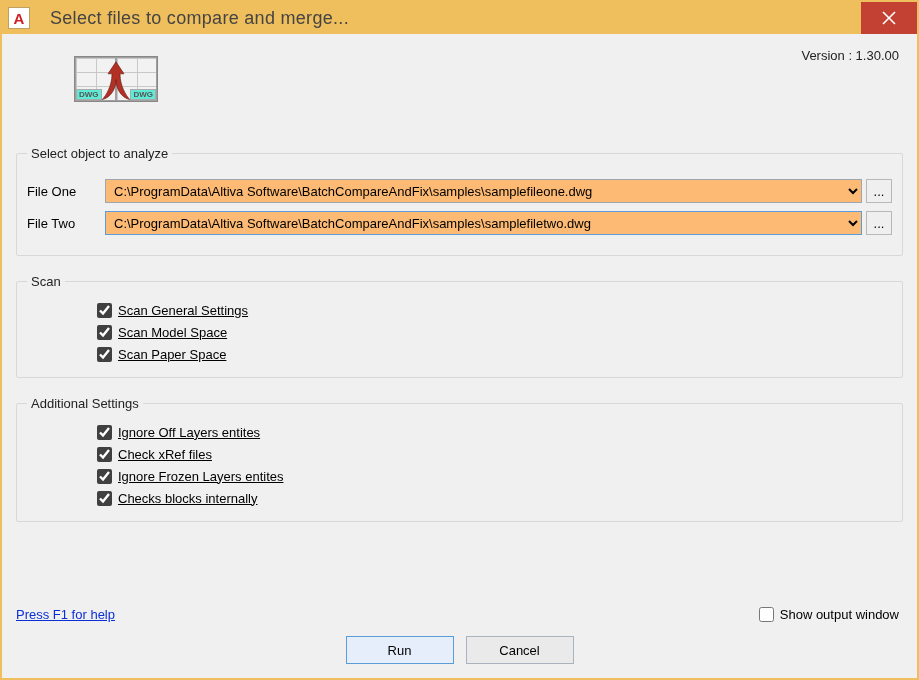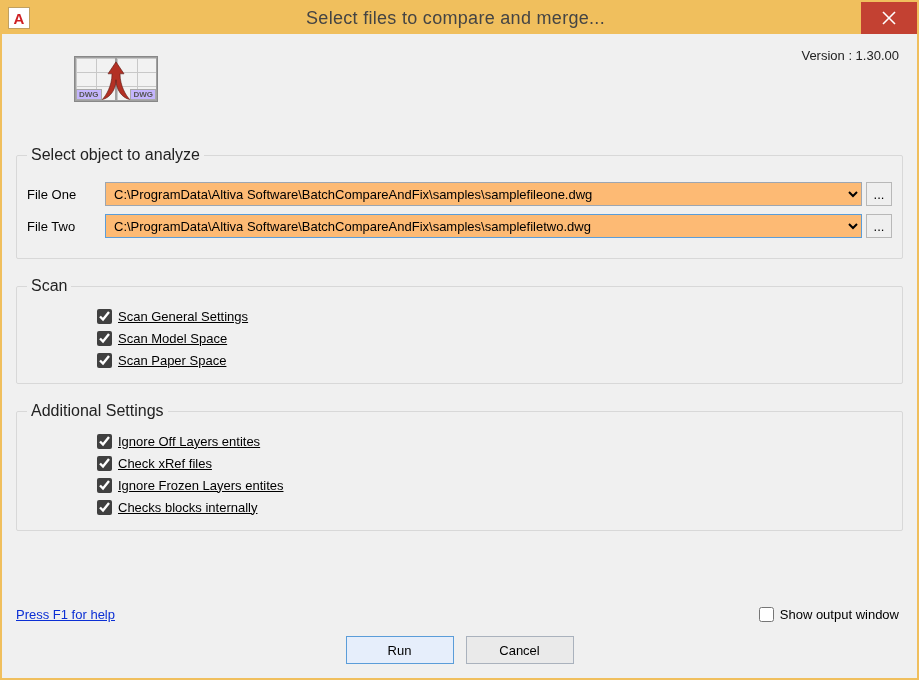--- a/index.html
+++ b/index.html
@@ -32,21 +32,20 @@
     display: flex;
     align-items: center;
     justify-content: center;
     font-family: Arial, sans-serif;
     font-weight: 900;
     font-size: 15px;
     color: #ce2024;
   }
   .title-text {
     flex: 1;
-    text-align: center;
     font-size: 18px;
     color: #444;
     letter-spacing: 0.3px;
     padding-left: 20px;
   }
   .close-btn {
     width: 56px; height: 32px;
     background: #c34132;
     display: flex;
     align-items: center;
@@ -87,21 +86,21 @@
     border: 1px solid #a0a0a0;
     box-sizing: border-box;
   }
   .icon-holder .half.left { left: 0; }
   .icon-holder .half.right { right: 0; }
   .icon-holder .dwg {
     position: absolute;
     bottom: 1px;
     font-size: 8px;
     font-weight: bold;
-    background: #c4b5fd;
+    background: #5eead4;
     color: #555;
     padding: 0 2px;
     border: 1px solid #aaa;
     line-height: 9px;
   }
   .icon-holder .dwg.left { left: 1px; }
   .icon-holder .dwg.right { right: 1px; }
   .icon-holder .arrow {
     position: absolute;
     left: 50%; top: 50%;
@@ -124,21 +123,21 @@
   }
 
   fieldset.groupbox {
     border: 1px solid #d8d8d8;
     border-radius: 2px;
     margin: 18px 0 0 0;
     padding: 10px 10px 12px 10px;
     background: transparent;
   }
   fieldset.groupbox > legend {
-    font-size: 16px;
+    font-size: 13px;
     padding: 0 4px;
     color: #222;
   }
   .file-row {
     display: flex;
     align-items: center;
     gap: 4px;
     margin: 8px 0;
   }
   .file-label {

